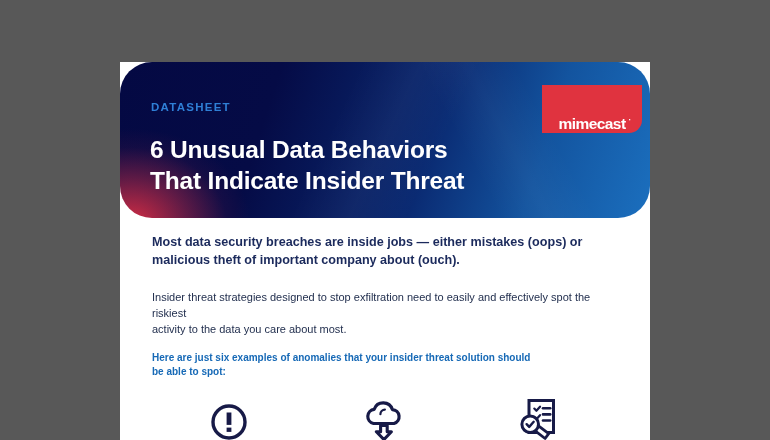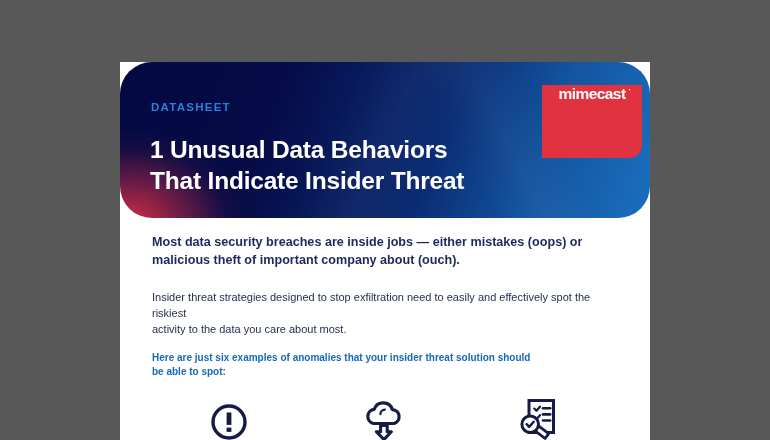--- a/index.html
+++ b/index.html
@@ -70,25 +70,25 @@
     letter-spacing: -0.2px;
     white-space: pre-line;
   }
 
   
   .logo-box {
     position: absolute;
     right: 8px;
     top: 23px;
     width: 100px;
-    height: 73px;
+    height: 48px;
     background: #e0333f;
     border-bottom-right-radius: 13px;
     display: flex;
-    align-items: flex-start;
+    align-items: flex-end;
     justify-content: center;
   }
   .logo-text {
     color: #ffffff;
     font-size: 15.5px;
     font-weight: bold;
     letter-spacing: -0.55px;
     position: relative;
   }
   .logo-tm {
@@ -154,21 +154,21 @@
 </head>
 <body>
 
 <div class="page">
 
   <div class="banner">
     <div class="banner-sheen"></div>
 
     <div class="eyebrow">DATASHEET</div>
 
-    <h1 class="headline">1 Unusual Data Behaviors
+    <h1 class="headline">6 Unusual Data Behaviors
 That Indicate Insider Threat</h1>
 
     <div class="logo-box">
       <span class="logo-text">mimecast<span class="logo-tm">·</span></span>
     </div>
   </div>
 
   <div class="body">
 
     <p class="lede">Most data security breaches are inside jobs — either mistakes (oops) or

